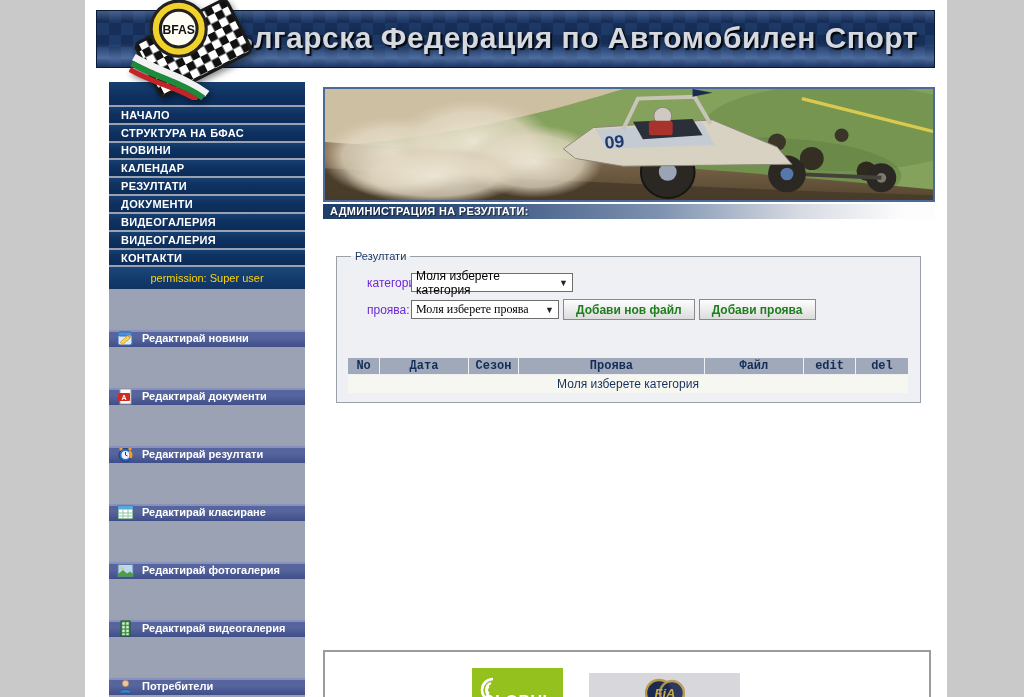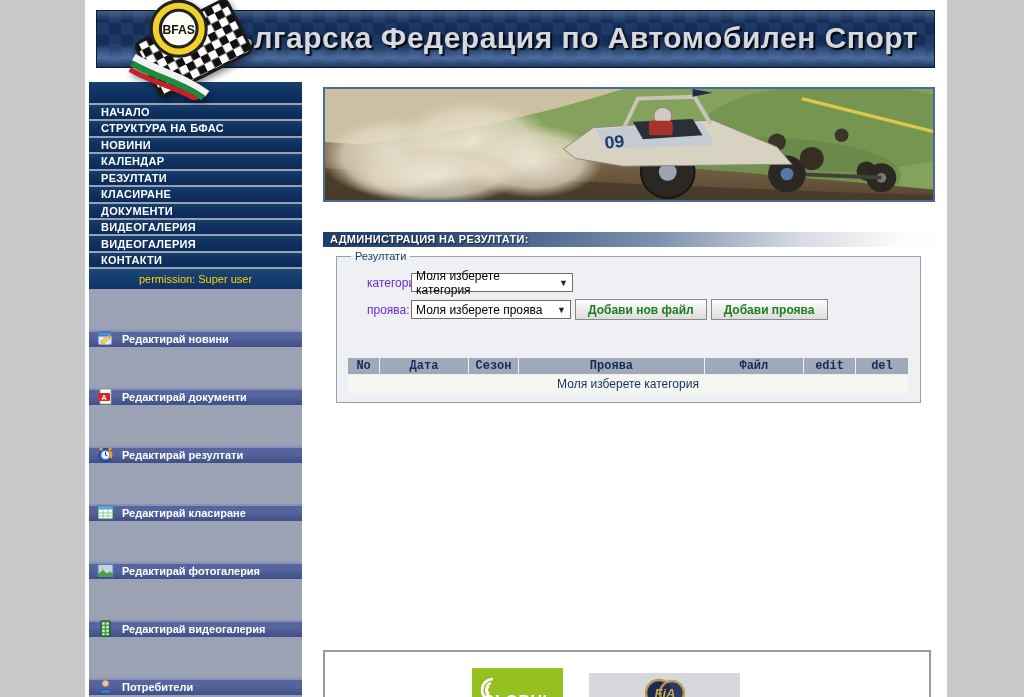--- a/index.html
+++ b/index.html
@@ -19,21 +19,21 @@
   }
   .site-title {
     position:absolute; left:0; right:0; top:10px; text-align:center; padding-left:96px;
     font-size:30px; font-weight:bold; color:#d6dae0; letter-spacing:.5px;
     text-shadow:2px 2px 1px rgba(0,0,0,.85), 0 0 6px rgba(0,0,0,.4);
     white-space:nowrap;
   }
   .logo { position:absolute; left:44px; top:-6px; width:128px; height:106px; filter:drop-shadow(2px 3px 3px rgba(0,0,0,.45)); z-index:5; }
 
   
-  .sidebar { position:absolute; left:4px; top:82px; width:213px; height:615px; display:flex; flex-direction:column; background:#9aa2b4; }
+  .sidebar { position:absolute; left:24px; top:82px; width:196px; height:615px; display:flex; flex-direction:column; background:#9aa2b4; }
   .side-top { height:36px; background:linear-gradient(180deg,#17406f,#0e3161 60%,#0d2c59); }
   .nav-item {
     height:27px; border-top:2px solid #99a1b3; display:flex; align-items:center;
     background:linear-gradient(180deg,#16406f,#0e3161 45%,#0c2c58);
     color:#ffffff; font-size:11px; font-weight:bold; letter-spacing:.3px;
     padding-left:12px; text-decoration:none; cursor:pointer;
   }
   .permission {
     height:36px; border-top:2px solid #99a1b3; background:linear-gradient(180deg,#1a477a,#123a6b 60%,#103364);
     color:#ffd400; font-size:11px; font-weight:normal; display:flex; align-items:center; justify-content:center;
@@ -46,41 +46,41 @@
   }
   .admin-item .ic { width:17px; height:17px; flex:0 0 17px; }
   .admin-item.logout span.lbl { color:#ff7a1e; }
   .side-fill { flex:1; border-top:2px solid #99a1b3; background:linear-gradient(180deg,#12396a,#0d2e5c 50%,#0c2a55); }
 
   
   .hero { position:absolute; left:238px; top:87px; width:612px; height:115px; border:2px solid #4a6a99; background:#86a55e; }
   .hero svg { display:block; width:100%; height:100%; }
 
   .admin-bar {
-    position:absolute; left:238px; top:232px; width:612px; height:15px;
+    position:absolute; left:238px; top:204px; width:612px; height:15px;
     background:linear-gradient(90deg,#203e6a 0%,#33507c 22%,#7e92b0 55%,#d7dbe2 78%,#fdfdfd 95%);
     color:#ffffff; font-size:11px; font-weight:bold; line-height:15px; padding-left:7px; letter-spacing:.3px;
     text-shadow:1px 1px 1px rgba(0,0,0,.6);
   }
 
   fieldset.results {
     position:absolute; left:251px; top:250px; width:585px; height:153px;
     background:#eef0f4; border:1px solid #9aa0a8; padding:4px 10px 0 10px;
   }
   fieldset.results legend { font-size:11px; color:#1d3a68; padding:0 4px; margin-left:4px; }
   .frow { display:flex; align-items:center; margin-top:7px; }
   .flabel { display:inline-block; width:64px; font-size:12px; color:#6d28d9;padding-left:20px; }
   .selectbox {
     height:19px; border:1px solid #6e6e6e; background:#ffffff; color:#000;
     font-size:12px; display:inline-flex; align-items:center; justify-content:space-between;
     padding:0 4px; cursor:pointer;
   }
   .selectbox .arr { font-size:9px; color:#222; margin-left:6px; }
   .sel-cat { width:162px; }
-  .sel-evt { width:160px; }
+  .sel-evt { width:148px;font-family:Liberation Serif, serif; }
   .btn {
     height:21px; margin-left:4px; padding:0 12px;
     border:1px solid #8a8a8a; background:linear-gradient(180deg,#fdfdfd,#dcdcdc);
     color:#1e7d1e; font-weight:bold; font-size:12px; font-family:inherit; cursor:pointer;
   }
 
   table.results-table { border-collapse:separate; border-spacing:1px; margin-top:37px; width:562px; }
   table.results-table th {
     background:#9fa9b9; color:#132d59; font-size:12px; font-weight:bold; height:16px; padding:0 4px; text-align:center;font-family:Liberation Mono, monospace;
   }
@@ -126,21 +126,20 @@
   </svg>
 
   <div class="sidebar">
     <div class="side-top"></div>
 
     <a class="nav-item">НАЧАЛО</a>
     <a class="nav-item">СТРУКТУРА НА БФАС</a>
     <a class="nav-item">НОВИНИ</a>
     <a class="nav-item">КАЛЕНДАР</a>
     <a class="nav-item">РЕЗУЛТАТИ</a>
-    <a class="nav-item">КЛАСИРАНЕ</a>
     <a class="nav-item">ДОКУМЕНТИ</a>
     <a class="nav-item">ВИДЕОГАЛЕРИЯ</a>
     <a class="nav-item">ВИДЕОГАЛЕРИЯ</a>
     <a class="nav-item">КОНТАКТИ</a>
 
     <div class="permission">permission: Super user</div>
 
     <a class="admin-item">
       <svg class="ic" viewBox="0 0 17 17">
         <rect x="1" y="2" width="14" height="13" rx="2" fill="#dce9fb" stroke="#3a6cb4"></rect>

